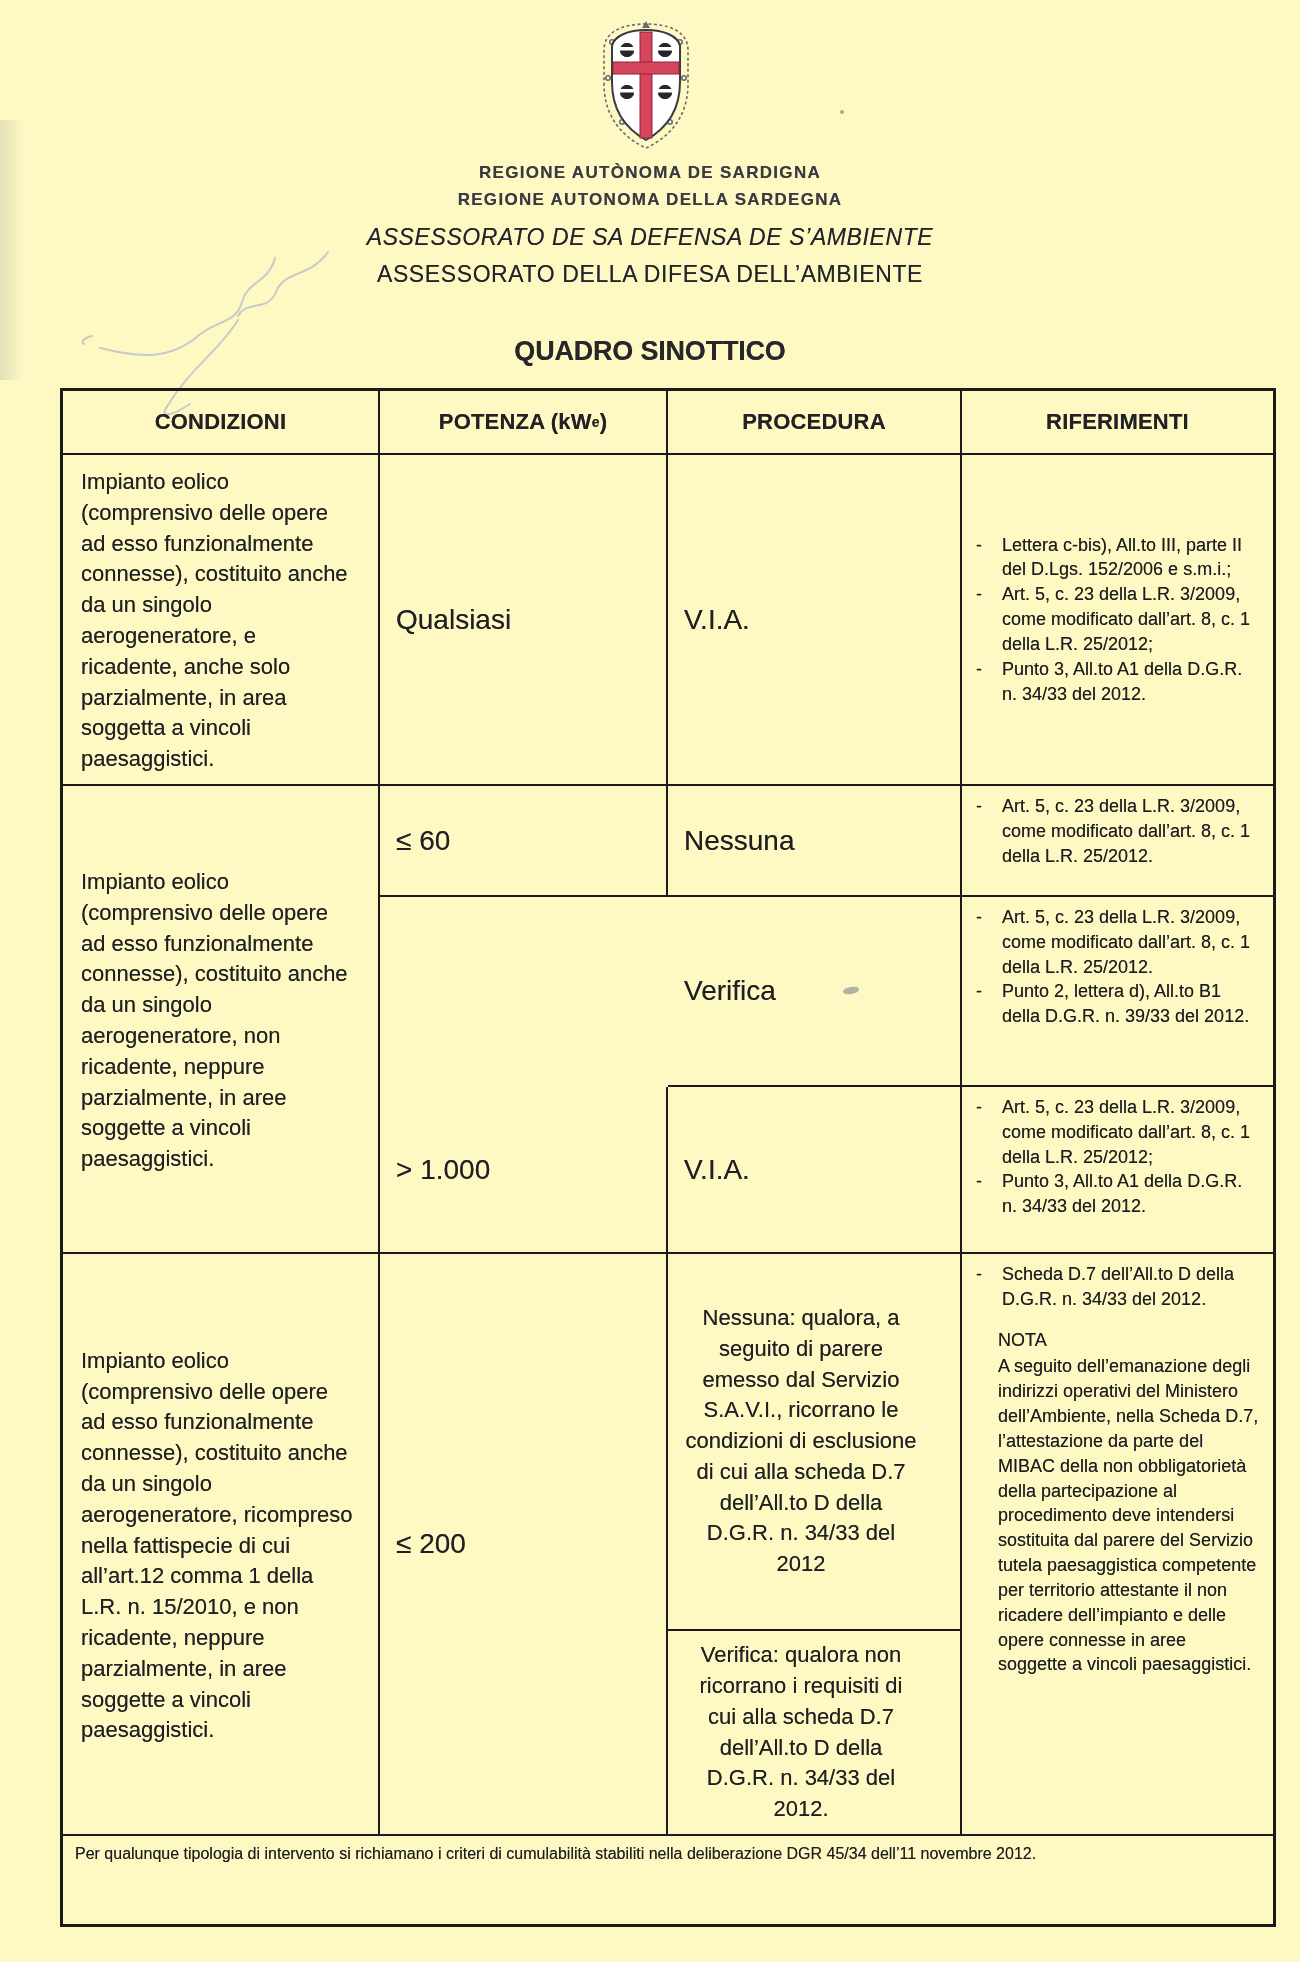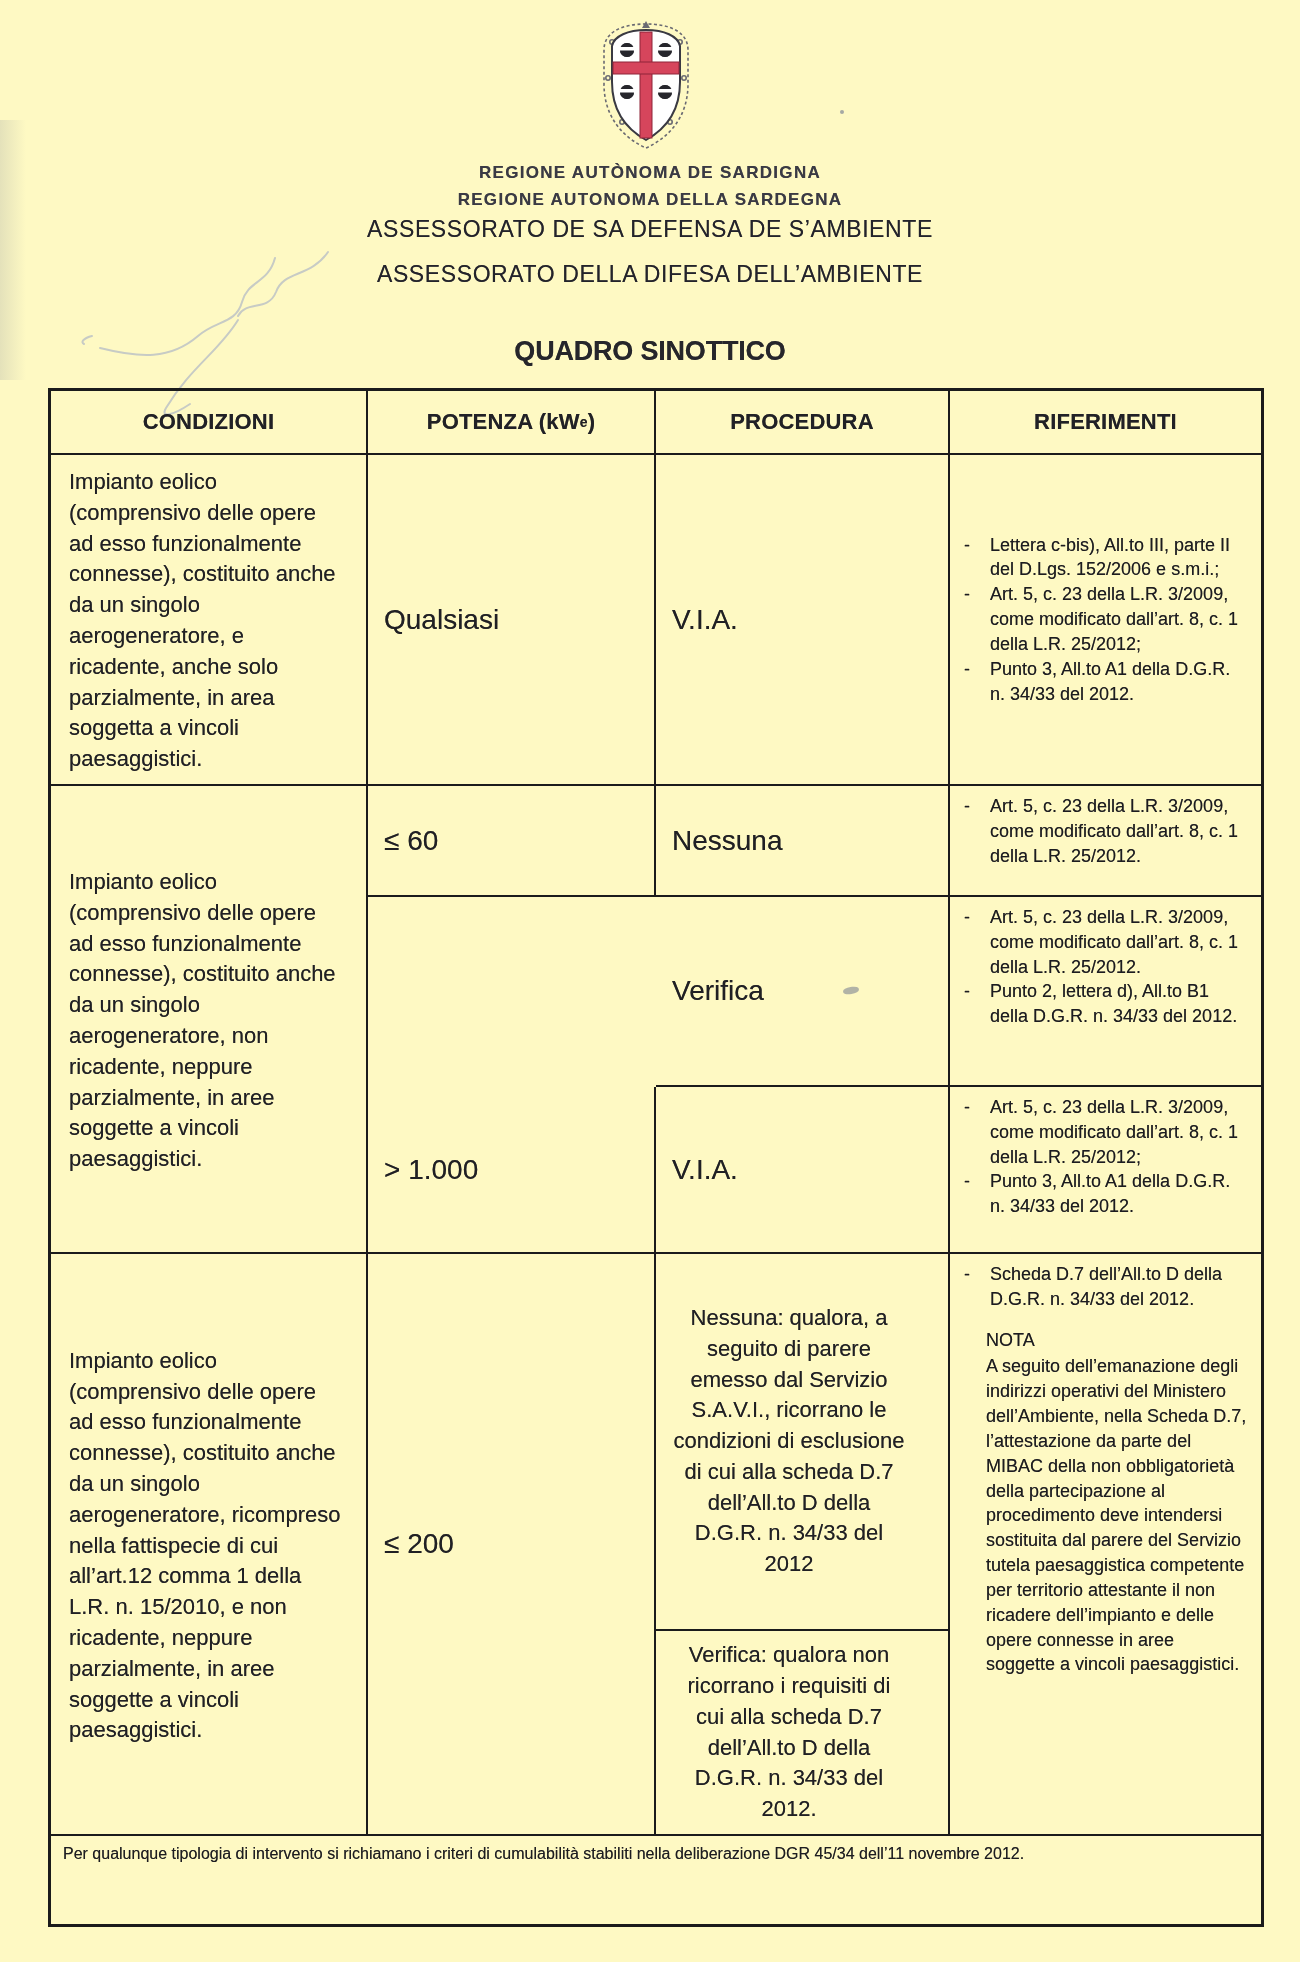--- a/index.html
+++ b/index.html
@@ -13,26 +13,26 @@
     position:absolute; left:0; top:120px; width:26px; height:260px;
     background:linear-gradient(90deg, rgba(150,155,160,.25), rgba(150,155,160,0));
   }
   
   .logo{position:absolute; left:592px; top:20px; width:108px; height:132px;}
   .line{position:absolute; left:0; width:100%; text-align:center; white-space:nowrap;}
   .region{font-weight:bold; font-size:17px; letter-spacing:1.3px; color:#3a3a44;
           text-shadow:0 0 .6px rgba(40,40,55,.6);}
   .r1{top:163px;} .r2{top:190px;}
   .dept{font-size:23px; letter-spacing:.6px; color:#23232b; text-shadow:0 0 .5px rgba(25,25,35,.55);}
-  .d1{top:216px;} .d2{top:261px;}
+  .d1{top:224px;font-style:italic;} .d2{top:261px;}
   .title{top:336px; font-size:27px; font-weight:bold; letter-spacing:-.2px; color:#26262b;
          text-shadow:0 0 .6px rgba(30,30,40,.65);}
   
   .tbl{
-    position:absolute; left:48px; top:388px; width:1210px;
+    position:absolute; left:60px; top:388px; width:1210px;
     display:grid;
     grid-template-columns:317px 288px 294px 311px;
     grid-template-rows:64px 331px 111px 190px 167px 377px 205px 88px;
     border:3px solid #1b1b1b;
   }
   .c{border-right:2px solid #1b1b1b; border-bottom:2px solid #1b1b1b;
      box-sizing:border-box; overflow:hidden; display:flex; flex-direction:column;
      text-shadow:0 0 .5px rgba(25,25,30,.6);}
   .lastcol{border-right:none;}
   .th{align-items:center; justify-content:center; flex-direction:row;
@@ -190,21 +190,21 @@
     <div class="c body val vcenter b2b-proc">
         <span>Verifica</span>
       </div>
     <div class="c refs vtop b2b-ref lastcol">
       <div class="ref-item">
           <span class="dash">-</span>
           <span class="txt">Art. 5, c. 23 della L.R. 3/2009, come modificato dall’art. 8, c. 1 della L.R. 25/2012.</span>
         </div>
       <div class="ref-item">
           <span class="dash">-</span>
-          <span class="txt">Punto 2, lettera d), All.to B1 della D.G.R. n. 34/33 del 2012.</span>
+          <span class="txt">Punto 2, lettera d), All.to B1 della D.G.R. n. 39/33 del 2012.</span>
         </div>
     </div>
 
     <div class="c body val vcenter b2c-pot">
         <span>&gt; 1.000</span>
       </div>
     <div class="c body val vcenter b2c-proc">
         <span>V.I.A.</span>
       </div>
     <div class="c refs vtop b2c-ref lastcol">

